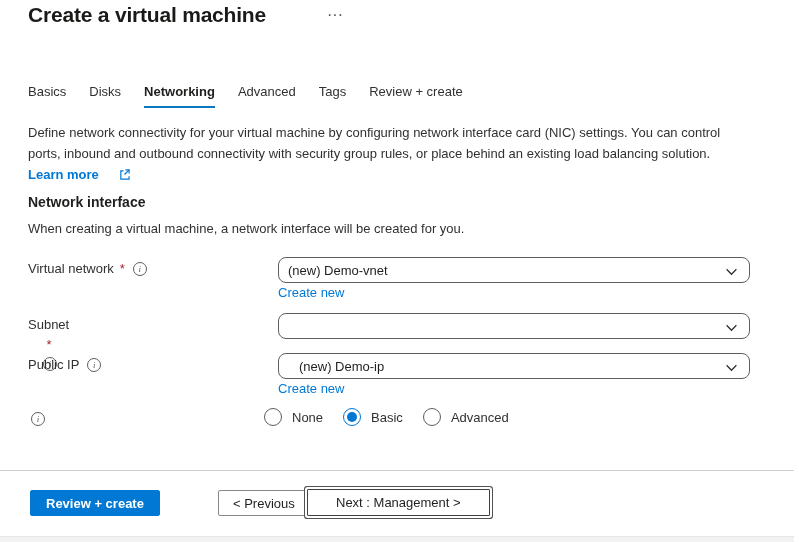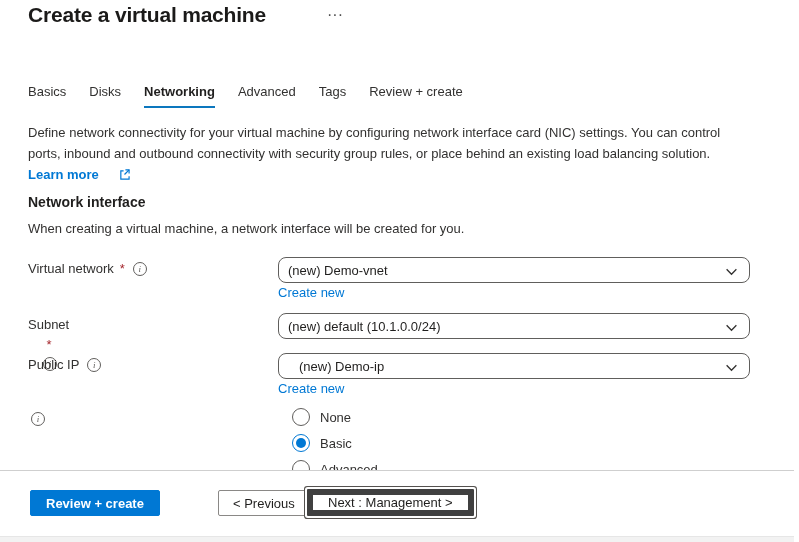--- a/index.html
+++ b/index.html
@@ -51,21 +51,21 @@
     border:1px solid #605e5c; border-radius:8px; background:#fff;
     display:flex; align-items:center; padding:0 30px 0 9px;
     font-size:13px; color:#201f1e; cursor:pointer;
   }
   .dropdown .chevron { position:absolute; right:11px; top:7px; }
   .create-new {
     position:absolute; left:278px; font-size:13px; color:#0078d4;
     text-decoration:none; cursor:pointer;
   }
   
-  .radio-group { position:absolute; left:292px; top:408px; display:flex; flex-direction:column; gap:8px; }
+  .radio-group { position:absolute; left:264px; top:408px; display:flex; flex-direction:row; gap:20px; }
   .radio-option { display:flex; align-items:center; gap:10px; height:18px; cursor:pointer; font-size:13px; color:#323130; }
   .radio-circle {
     width:18px; height:18px; border:1px solid #605e5c; border-radius:50%;
     background:#fff; position:relative; flex:0 0 auto;
   }
   .radio-option.selected .radio-circle { border:1px solid #0078d4; }
   .radio-option.selected .radio-circle::after {
     content:""; position:absolute; left:3px; top:3px; width:10px; height:10px;
     border-radius:50%; background:#0078d4;
   }
@@ -81,22 +81,22 @@
     font-family:"Liberation Sans", sans-serif;
   }
   .btn-secondary {
     position:absolute; top:19px; height:26px; padding:0 14px;
     background:#fff; color:#201f1e; font-size:13px;
     border:1px solid #8a8886; border-radius:2px; cursor:pointer;
     font-family:"Liberation Sans", sans-serif;
   }
   .btn-previous { left:218px; }
   .btn-next {
-    left:307px; top:18px; height:27px; padding:0 15px;
-    border:6px solid #404040; border-radius:1px;
+    left:307px; top:18px; height:27px; padding:0 28px;
+    border:1px solid #404040; border-radius:1px;
     box-shadow:0 0 0 2px #ffffff, 0 0 0 3px #55524f;
   }
   .bottom-strip {
     position:absolute; left:0; top:536px; width:799px; height:6px;
     background:#f2f2f2; border-top:1px solid #e6e6e6;
   }
 </style>
 </head>
 <body>
 
@@ -141,21 +141,20 @@
     </svg>
   </div>
   <a class="create-new" style="top:285px;">Create new</a>
 
   <div class="field-label" style="top:317px;flex-direction:column;">
     <span>Subnet</span>
       <span class="req">*</span>
     <span class="info-icon"></span>
   </div>
   <div class="dropdown" style="top:313px;">
-    <span>(new) default (10.1.0.0/24)</span>
     <svg class="chevron" width="13" height="13" viewBox="0 0 12 12">
       <path d="M1.5 4 L6 8.5 L10.5 4" fill="none" stroke="#323130" stroke-width="1.2"></path>
     </svg>
   </div>
 
   <div class="field-label" style="top:357px;">
     <span>Public IP</span>
     <span class="info-icon"></span>
   </div>
   <div class="dropdown" style="top:353px;padding-left:20px;">

